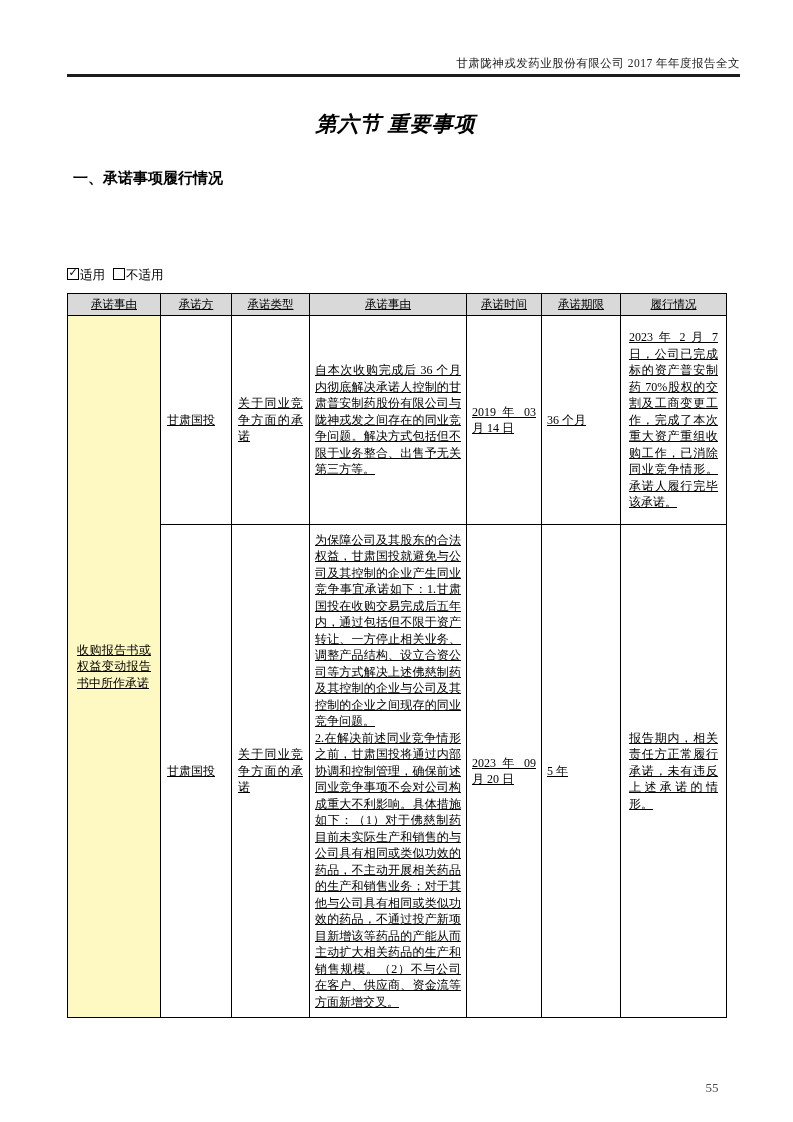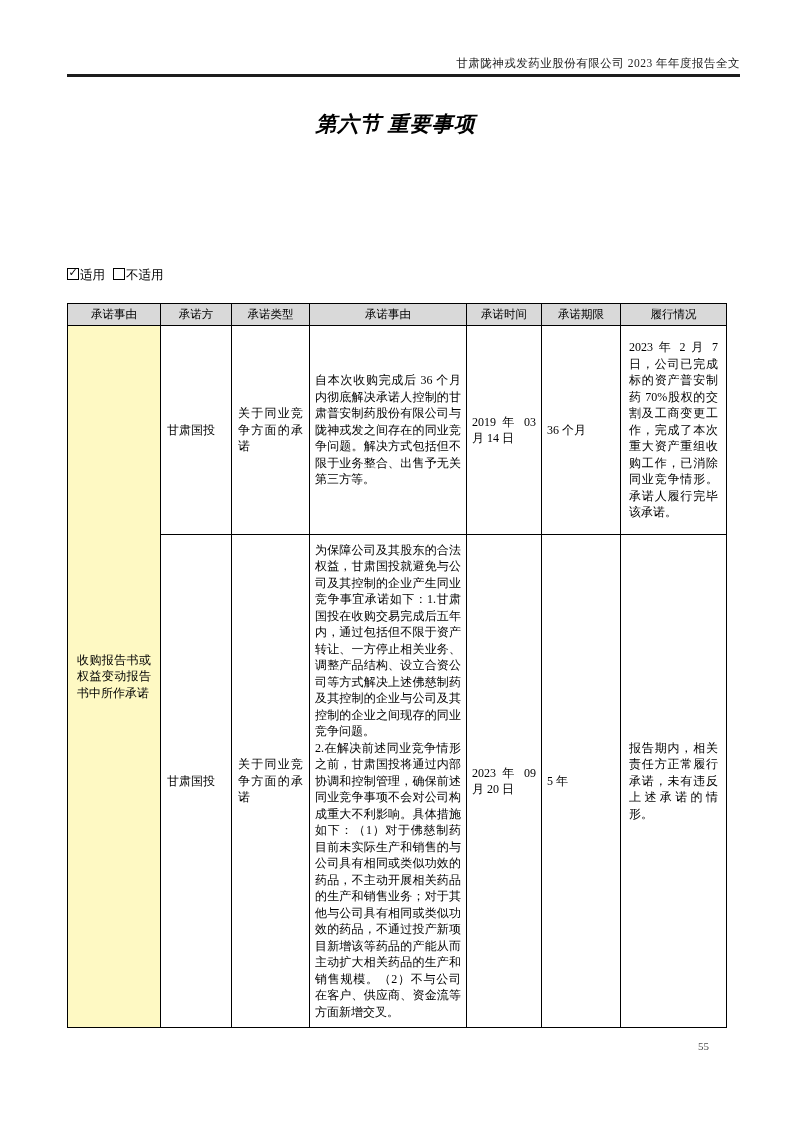--- a/index.html
+++ b/index.html
@@ -68,25 +68,26 @@
     position: absolute;
     left: 0; top: -2px; width: 10px;
     font-size: 11px;
     line-height: 12px;
     text-align: center;
     font-family: "DejaVu Sans", sans-serif;
   }
   .na-label { margin-left: 8px; }
   .commitments-table {
     position: absolute;
-    left: 67px; top: 303px;
+    left: 67px; top: 293px;
     width: 659px;
     border-collapse: collapse;
     table-layout: fixed;
     border: 1.5px solid #000;
+    text-decoration: underline;
   }
   .commitments-table th, .commitments-table td {
     border: 1px solid #000;
   }
   .commitments-table th {
     background: #d9d9d9;
     font-weight: normal;
     font-size: 11.5px;
     height: 19px;
     padding: 1px 2px;
@@ -101,38 +102,39 @@
     word-break: break-all;
   }
   .row-1 { height: 209px; }
   .row-2 { height: 493px; }
   td.cause-cell { background: #fef9c3; padding: 2px 9px; }
   td.content-cell { white-space: pre-wrap; padding: 2px 5px; margin-left: 18px; }
   td.performance-cell { padding: 8px 8px; }
   td.time-cell, td.term-cell { padding: 2px 5px; }
   .page-number {
     position: absolute;
-    left: 698px; top: 1040px; width: 28px;
-    text-align: left;
-    font-size: 11px;
+    left: 698px; top: 1080px; width: 28px;
+    text-align: center;
+    font-size: 13px;
     color: #4d4d4d;
   }
 </style>
 </head>
 <body>
 
 <div class="page">
 
   <div class="report-header">
-    <span>甘肃陇神戎发药业股份有限公司 2023 年年度报告全文</span>
+    <span>甘肃陇神戎发药业股份有限公司 2017 年年度报告全文</span>
   </div>
   <div class="header-rule"></div>
 
   <h1 class="doc-title">第六节 重要事项</h1>
 
+  <h2 class="section-heading">一、承诺事项履行情况</h2>
 
 
   <div class="applicability">
     <span class="chk"><span class="chk-glyph">✓</span></span><span>适用</span><span class="na-label"><span class="chk"></span><span>不适用</span></span>
   </div>
 
   <table class="commitments-table">
     <colgroup>
       <col style="width:93px">
         <col style="width:71px">

